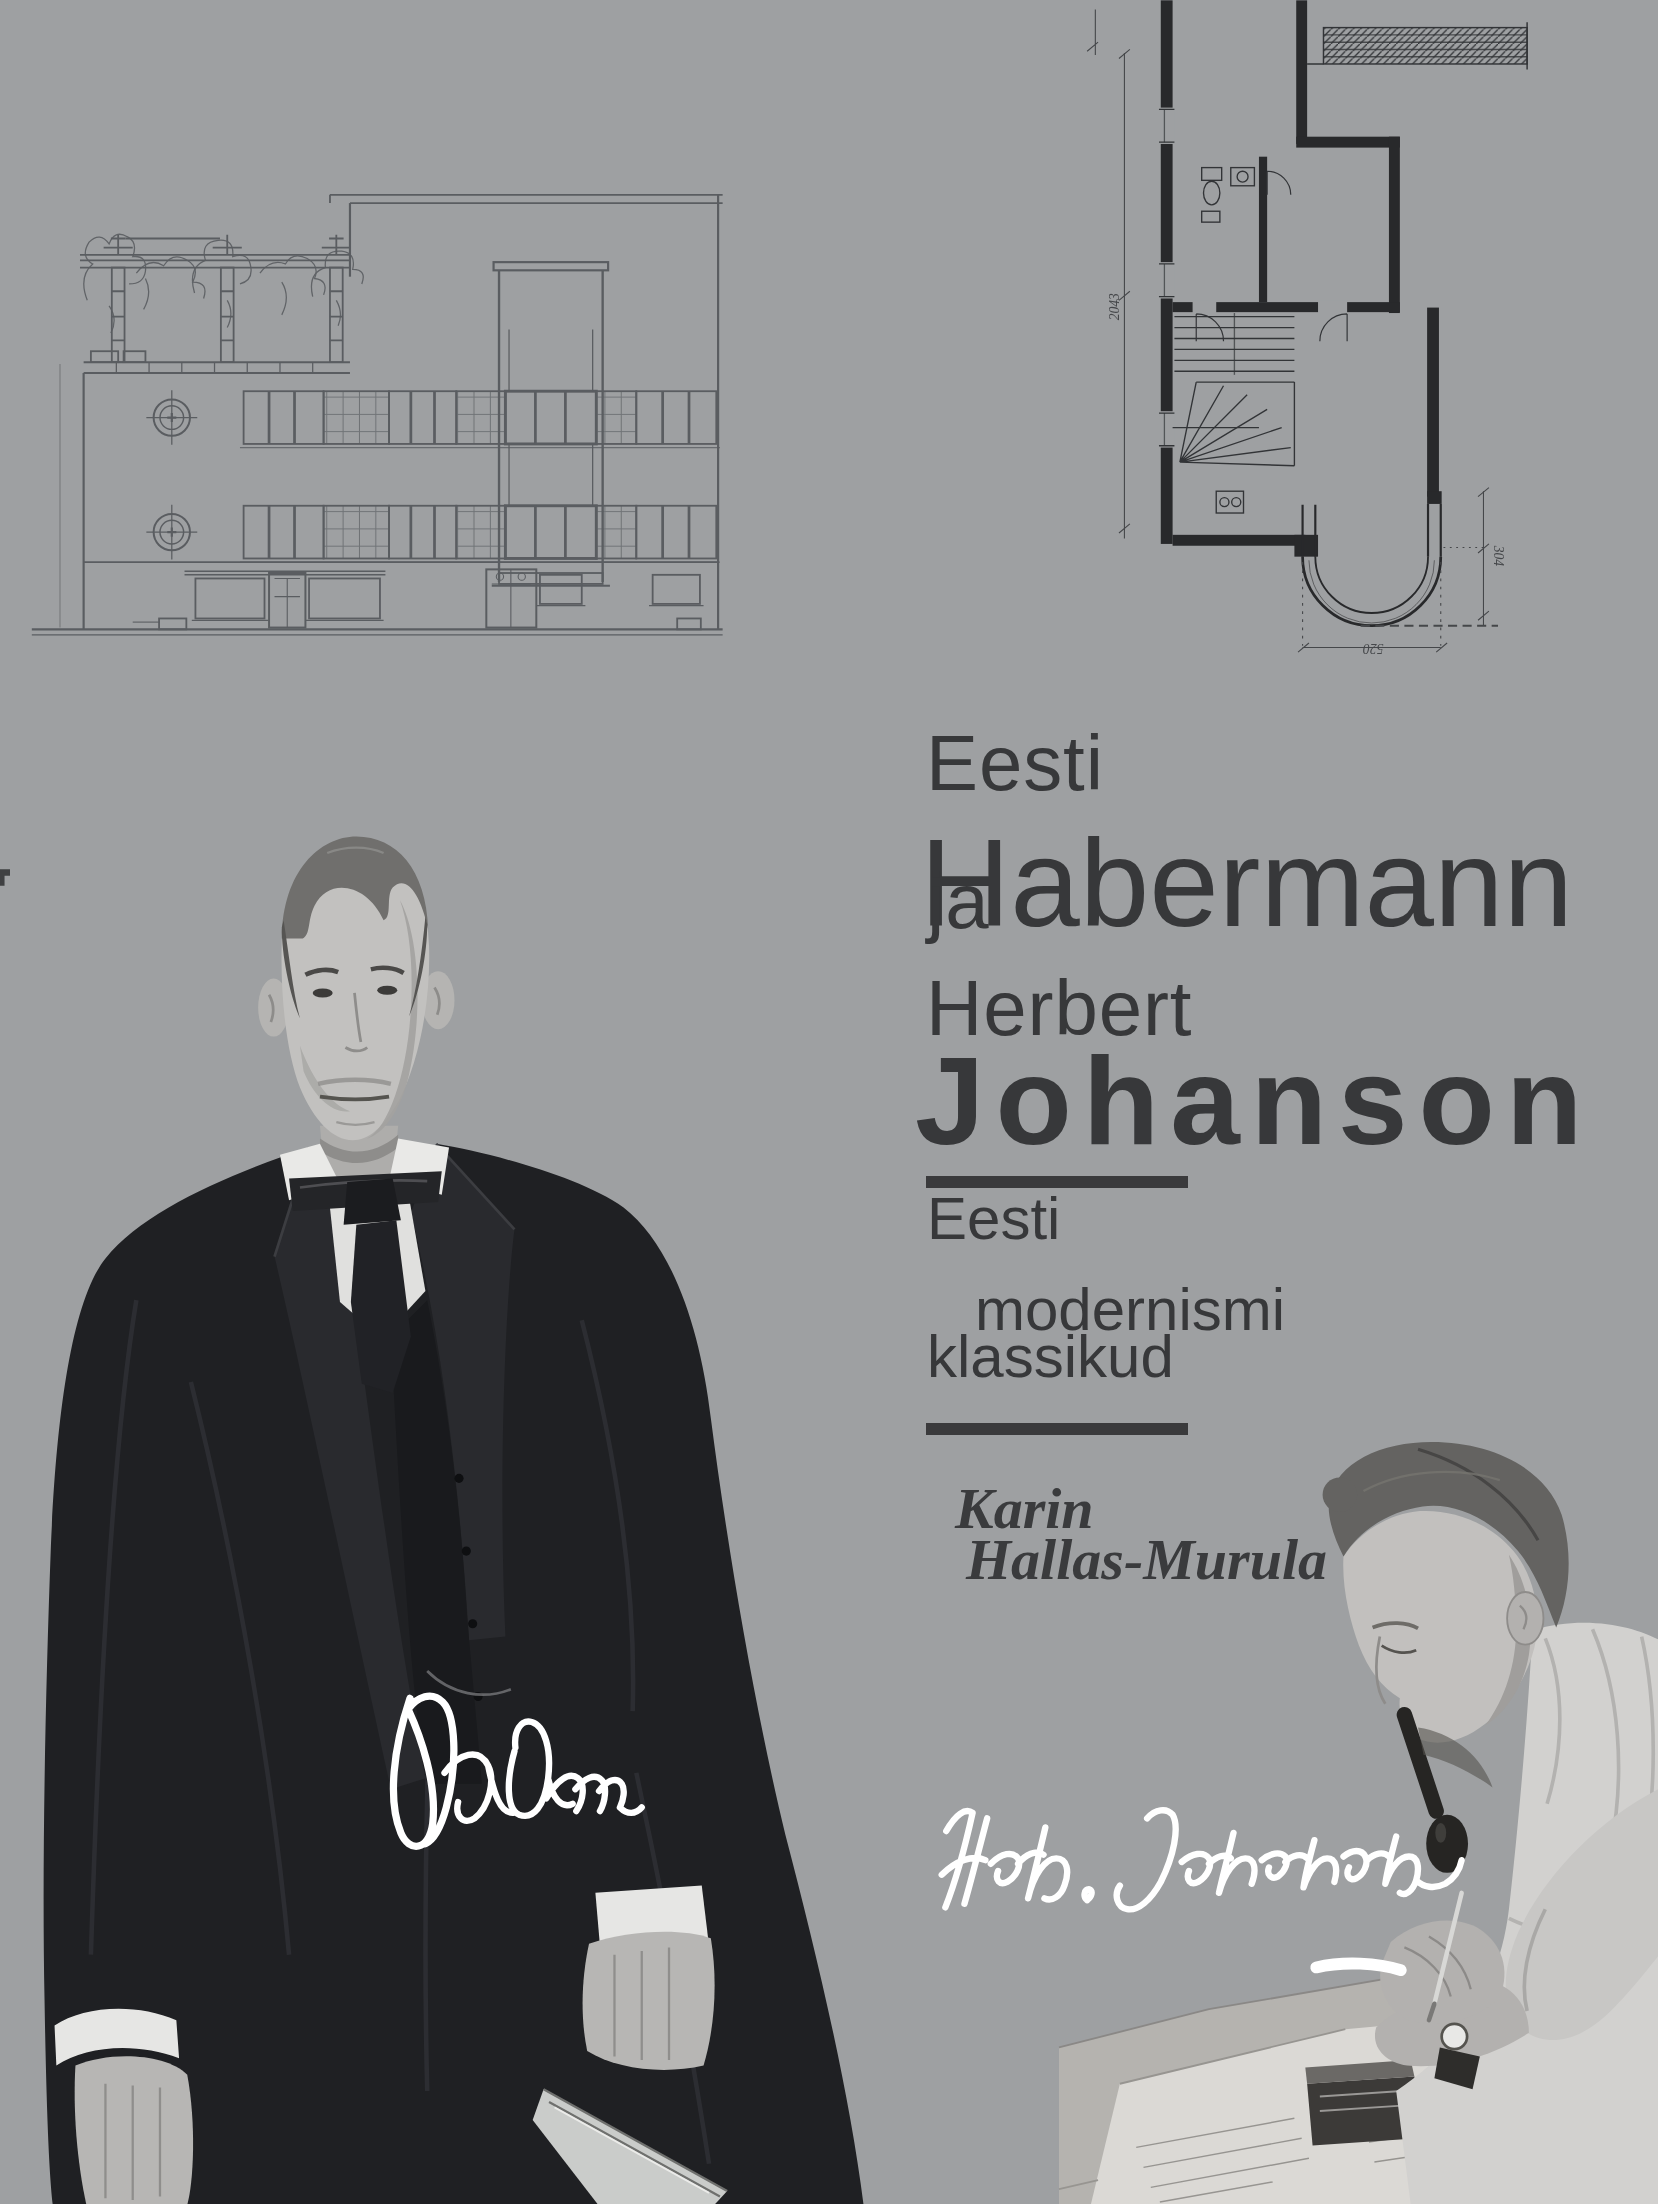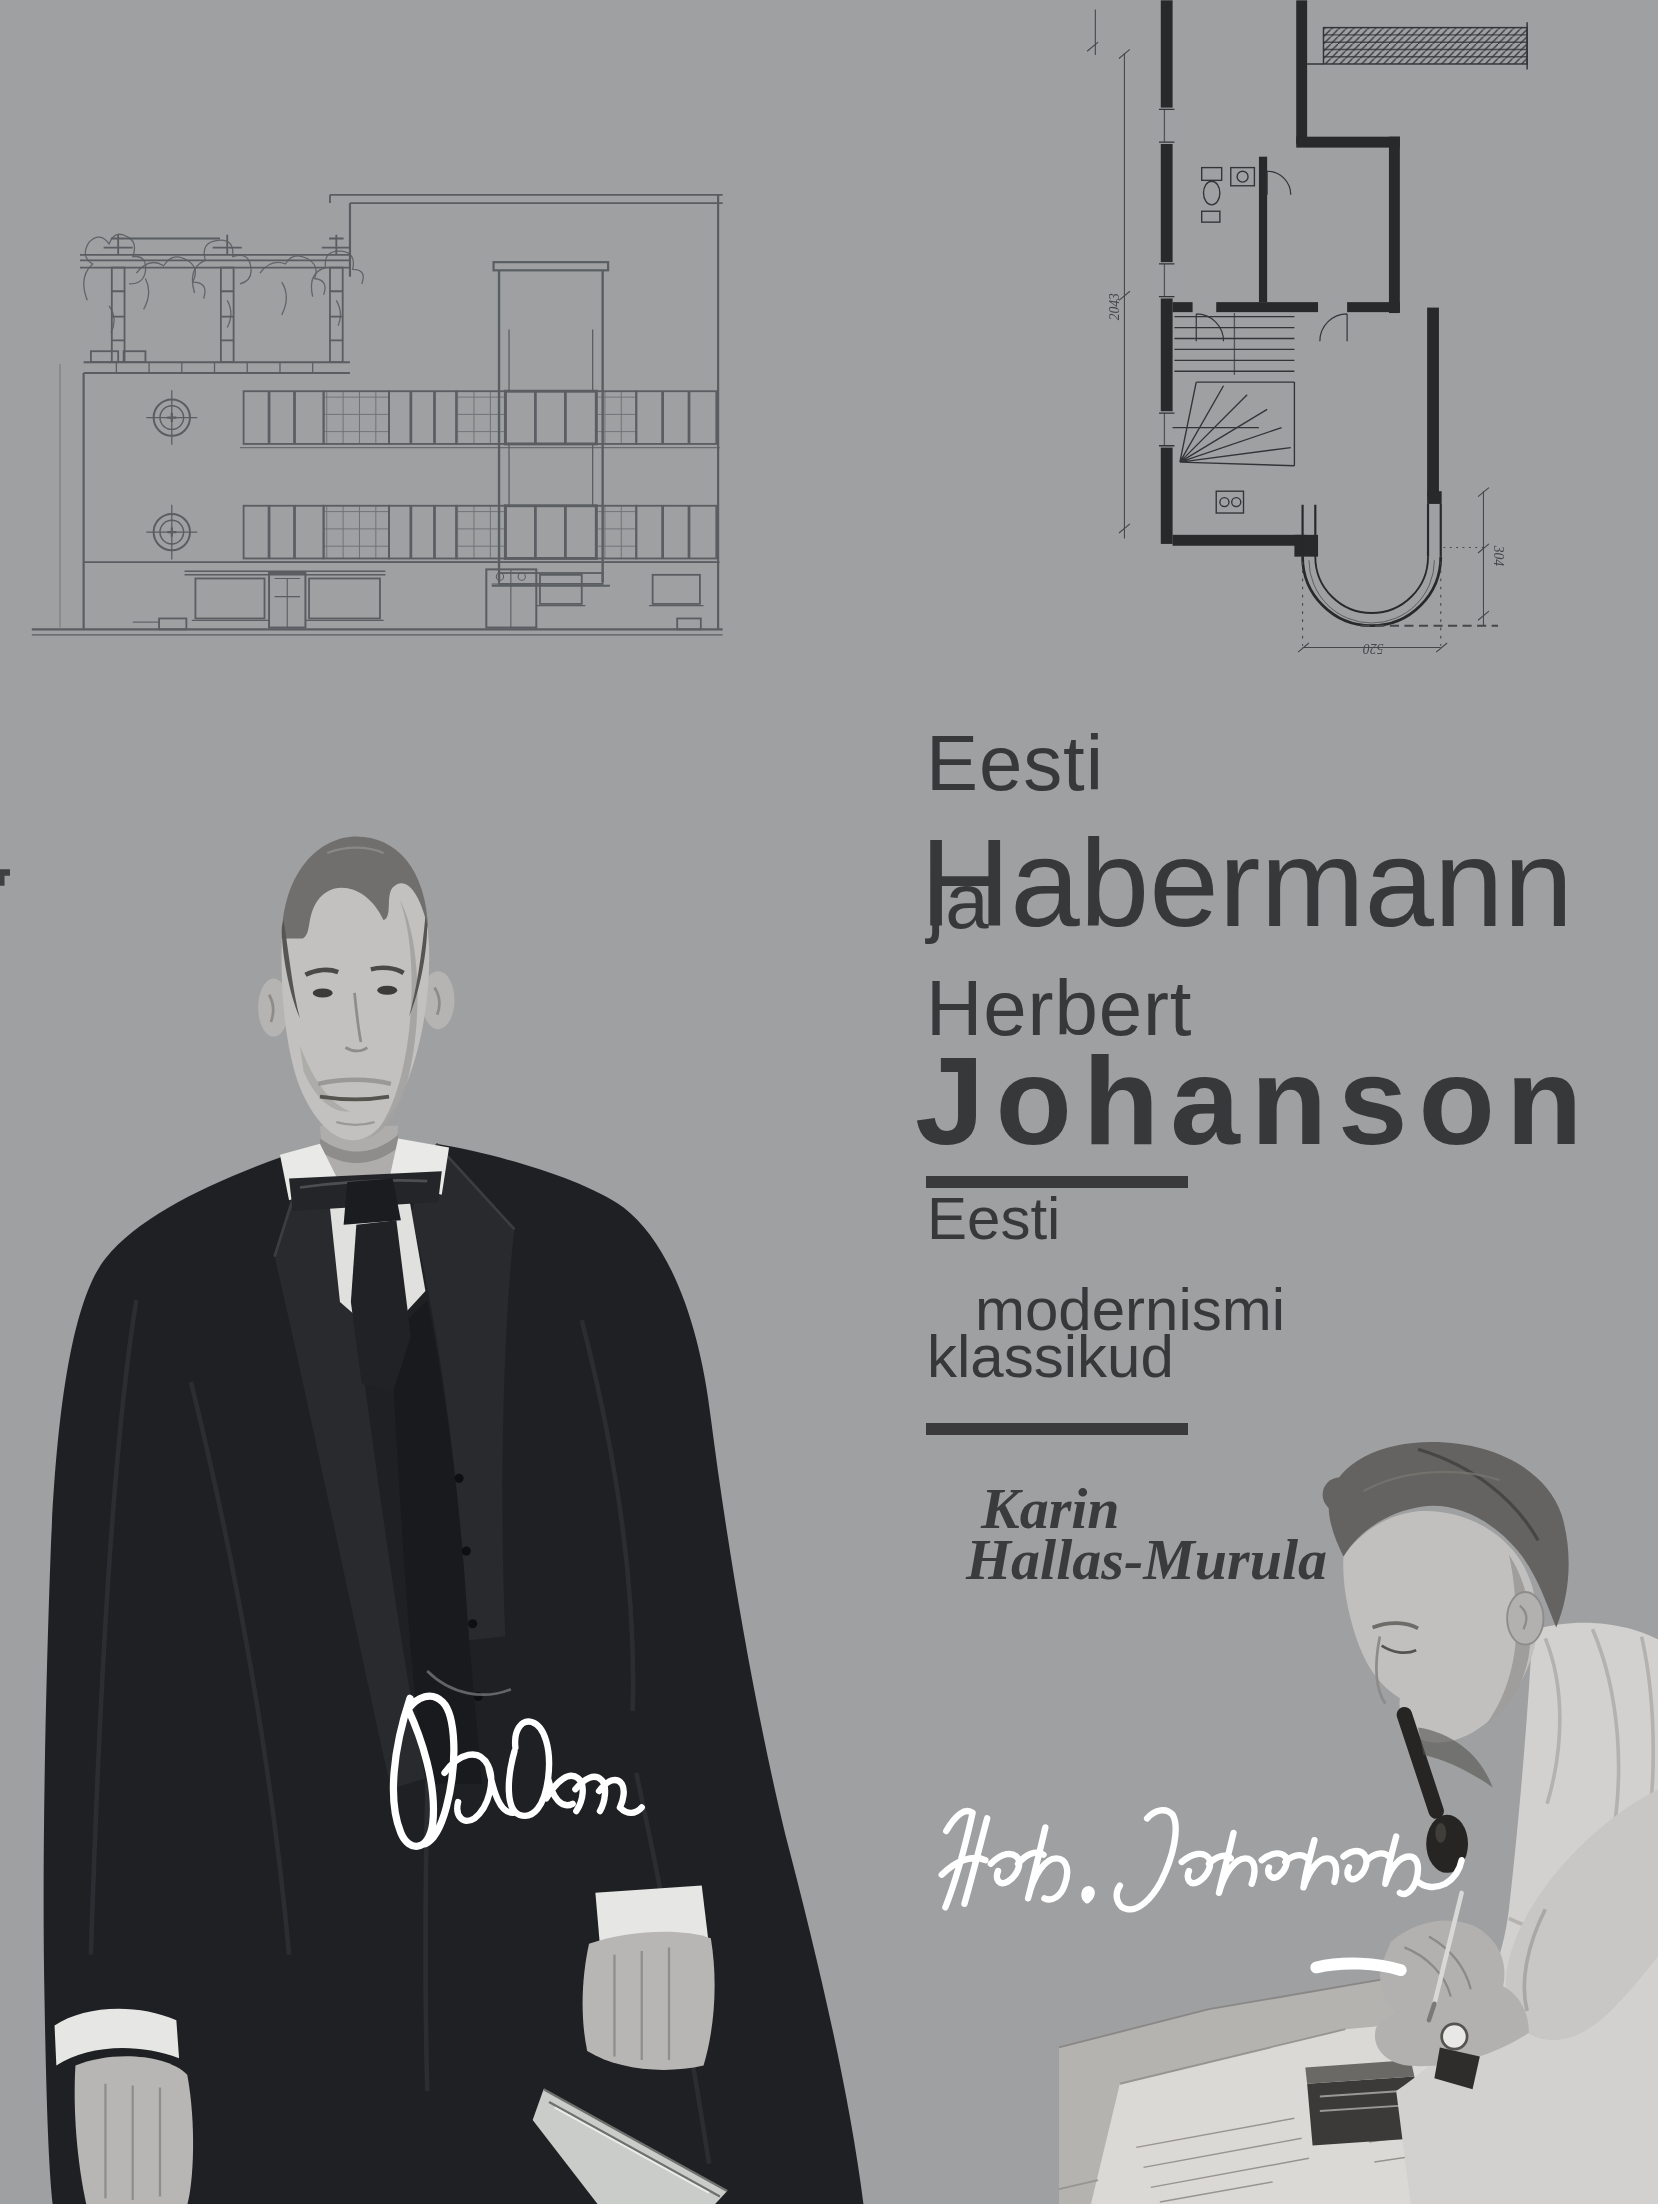--- a/index.html
+++ b/index.html
@@ -415,15 +415,15 @@
 <div class="title-line t-small" style="left:927px;top:862px;">ja</div>
 <div class="title-line t-small" style="left:926px;top:969px;">Herbert</div>
 <div class="title-line t-large t-joh" style="left:915px;top:1038px;font-weight:bold;">Johanson</div>
 
 <div class="rule" style="left:926px;top:1176px;width:262px;height:11.8px;"></div>
 <div class="sub-line" style="left:927px;top:1189px;">Eesti</div>
 <div class="sub-line" style="left:927px;top:1280px;margin-left:48px;">modernismi</div>
 <div class="sub-line" style="left:927px;top:1327px;">klassikud</div>
 <div class="rule" style="left:926px;top:1423px;width:262px;height:11.8px;"></div>
 
-<div class="author-line" style="left:981px;top:1480px;text-align:center;">Karin</div>
+<div class="author-line" style="left:955px;top:1480px;text-align:center;">Karin</div>
 <div class="author-line" style="left:966px;top:1531px;">Hallas-Murula</div>
 
 
 </body></html>

